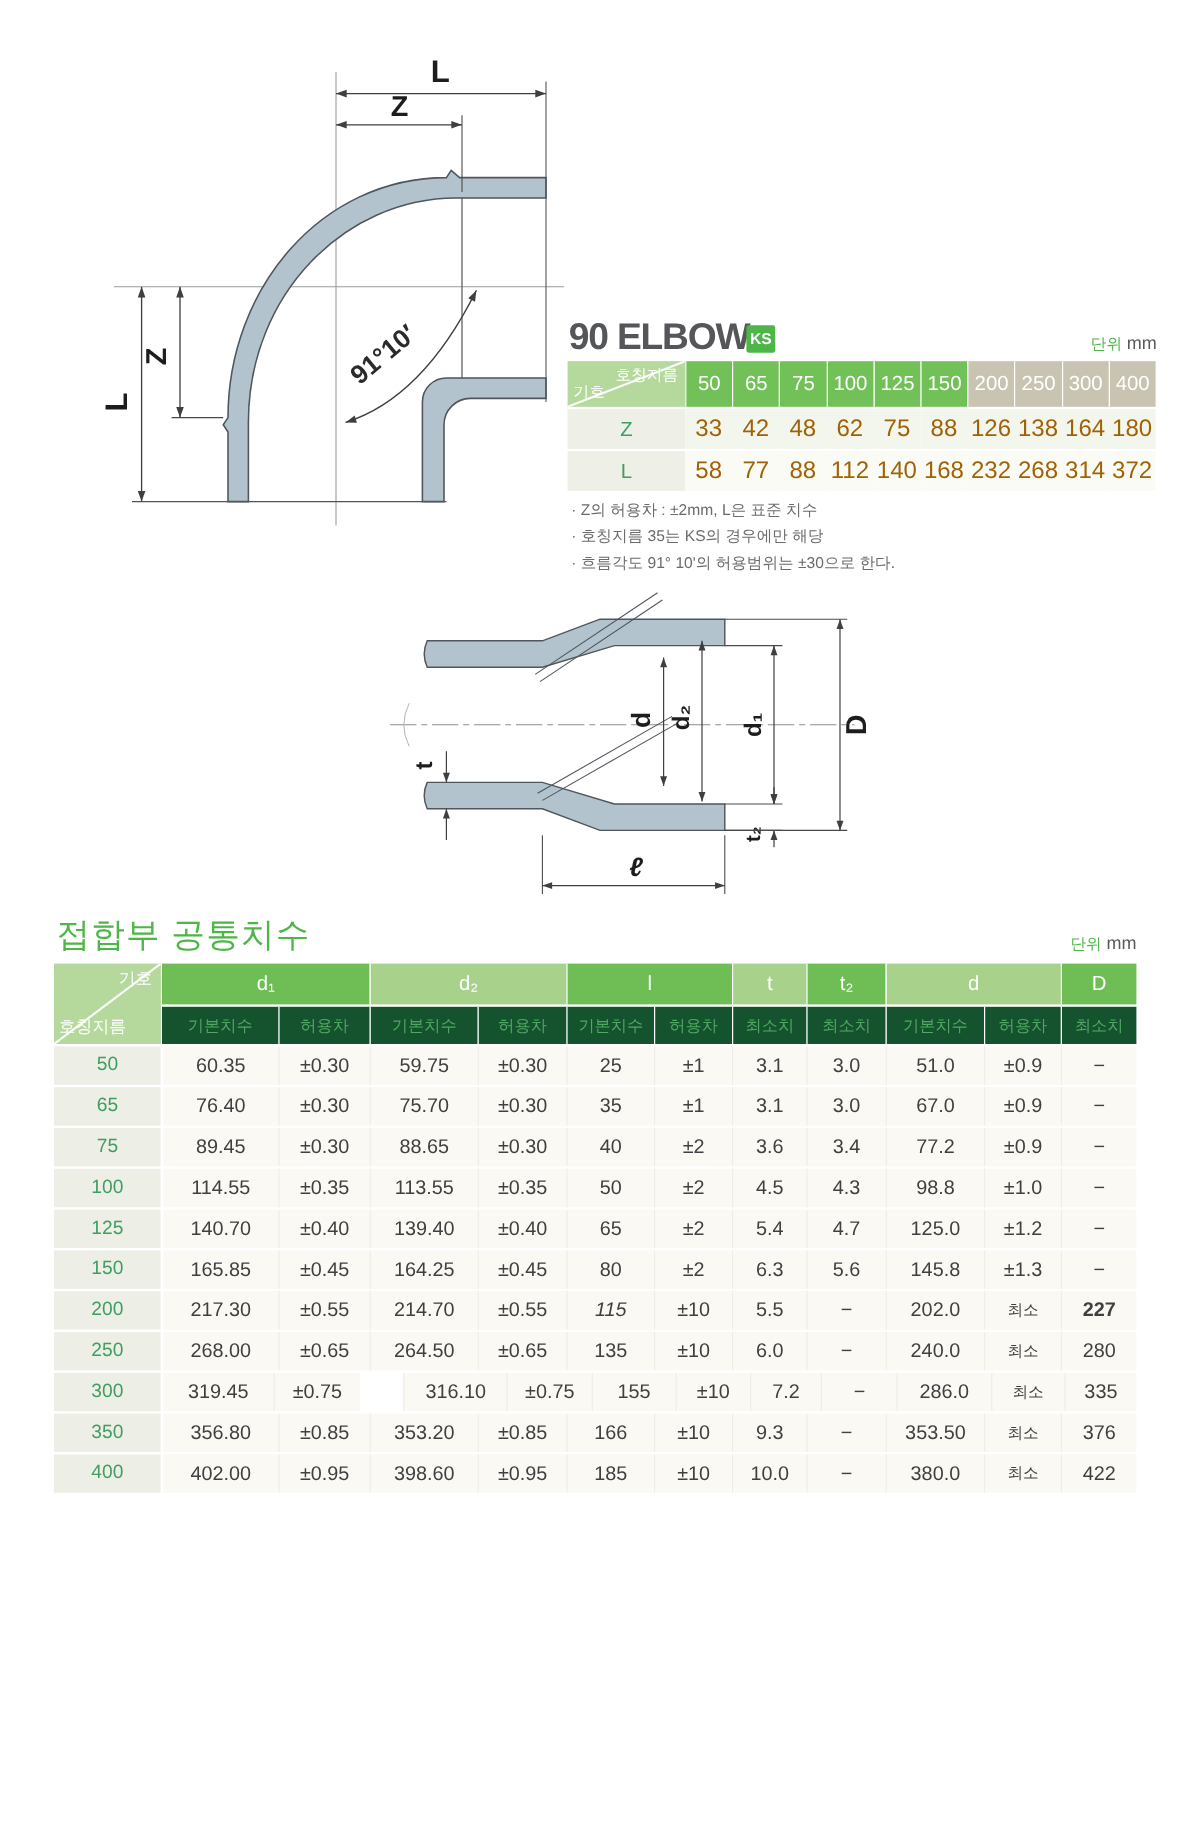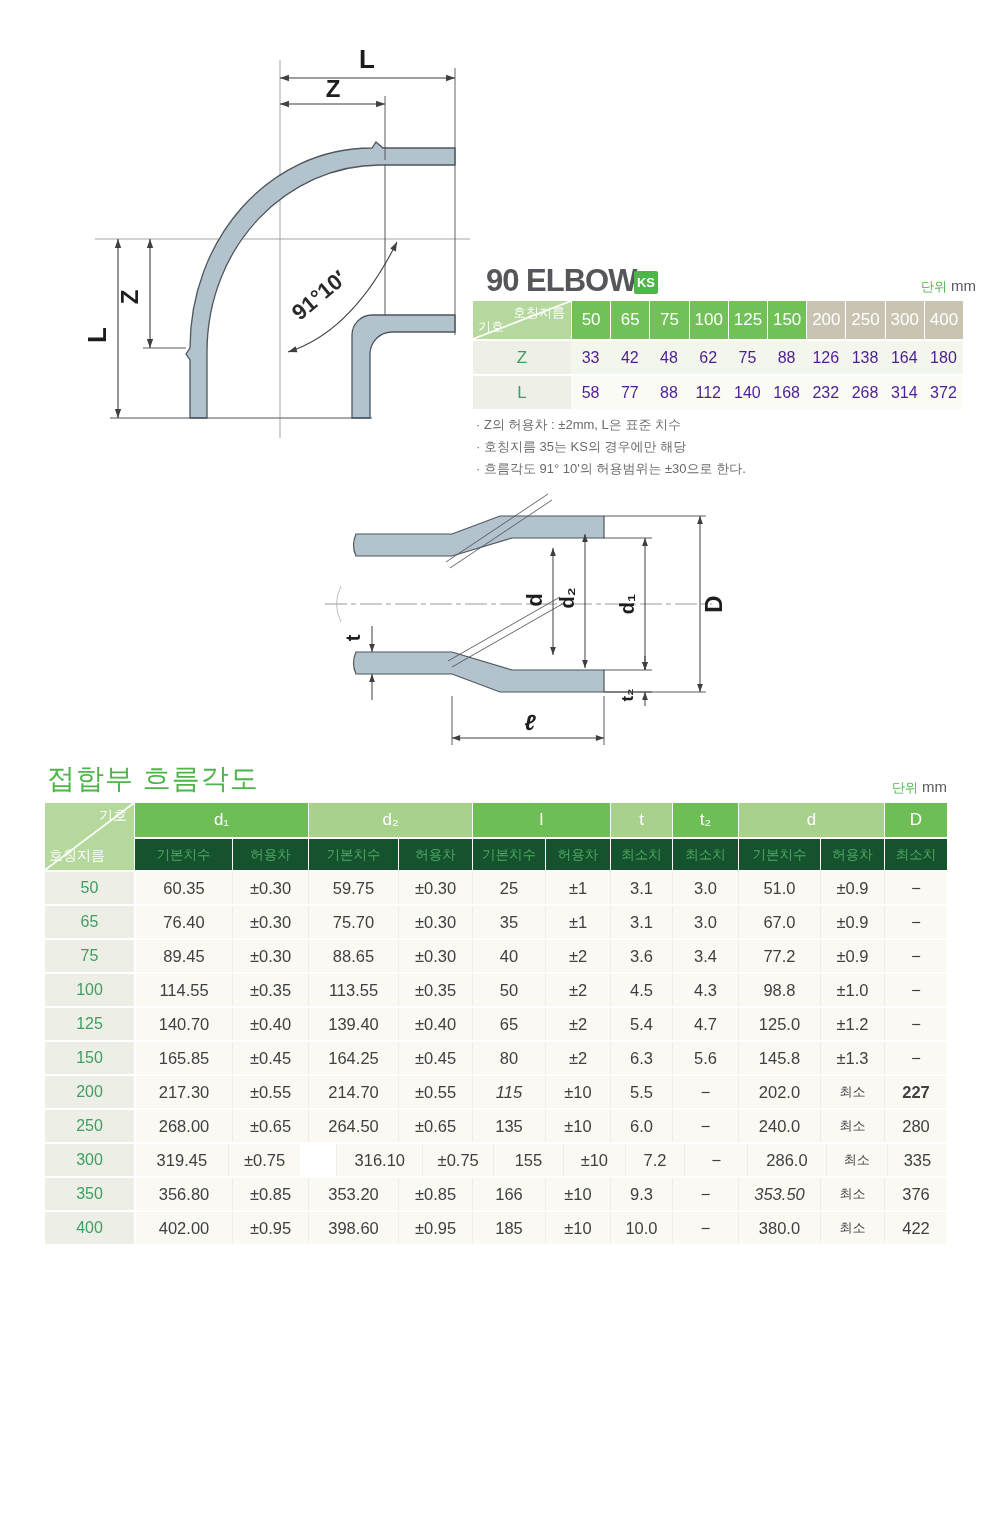--- a/index.html
+++ b/index.html
@@ -1,21 +1,21 @@
 <!DOCTYPE html>
 <html><head>
 <meta charset="utf-8">
 <style>
   html,body{margin:0;padding:0;background:#fff;}
   .page{position:relative;width:992px;height:1518px;background:#ffffff;overflow:hidden;
         font-family:"Liberation Sans","DejaVu Sans",sans-serif;color:#3d3d3d;}
   svg text{font-family:"Liberation Sans","DejaVu Sans",sans-serif;}
 
   
-  .sec1-head{position:absolute;left:486px;top:256px;width:490px;height:42px;text-decoration:underline;}
+  .sec1-head{position:absolute;left:474px;top:256px;width:490px;height:42px;text-decoration:underline;}
   .elbow-title{position:absolute;left:0;bottom:2px;font-size:31px;font-weight:800;
                letter-spacing:-1px;color:#55565a;line-height:1;}
   .ks-badge{position:absolute;left:148px;bottom:4px;width:24px;height:23px;background:#4eb648;
             color:#fff;font-size:13px;font-weight:700;display:flex;align-items:center;justify-content:center;border-radius:2px;}
   .unit{position:absolute;right:0;bottom:2px;font-size:13px;color:#58595b;}
   .unit .u-green{color:#4eb648;margin-right:4px;}
   .unit .u-mm{font-size:15px;}
 
   
   .t1{position:absolute;left:473px;top:301px;width:490px;}
@@ -25,21 +25,21 @@
     color:#fff;font-size:13px;}
   .t1 .corner .c-top{position:absolute;top:3px;right:6px;}
   .t1 .corner .c-bot{position:absolute;bottom:3px;left:5px;}
   .t1 .hcell{flex:1;height:38px;display:flex;align-items:center;justify-content:center;
              color:#fff;font-size:17px;border-left:1px solid #fff;}
   .t1 .hcell.green{background:#72c158;}
   .t1 .hcell.tan{background:#c9c3b1;}
   .t1 .rlabel{width:98px;height:33px;background:#eef0e7;color:#3f9e62;font-size:17px;
               display:flex;align-items:center;justify-content:center;}
   .t1 .dcell{flex:1;height:33px;display:flex;align-items:center;justify-content:center;
-             font-size:16px;color:#4c1d95;}
+             font-size:20px;color:#a16207;}
   .t1 .rowZ .dcell{background:#f3f6ec;}
   .t1 .rowL .dcell{background:#fafbf5;}
 
   .notes{position:absolute;left:476px;top:414px;font-size:13px;color:#6b6b6b;line-height:22px;}
 
   
   .sec2-heading{position:absolute;left:47px;top:760px;font-size:28px;color:#4eb648;letter-spacing:1px;}
   .unit2{position:absolute;left:45px;top:778px;width:902px;text-align:right;font-size:13px;color:#58595b;}
   .unit2 .u-green{color:#4eb648;margin-right:4px;}
   .unit2 .u-mm{font-size:15px;}
@@ -208,21 +208,21 @@
     <line x1="372" y1="626" x2="372" y2="652" stroke="#3f3f3f" stroke-width="1" marker-end="url(#arr)"></line>
     <line x1="372" y1="700" x2="372" y2="674" stroke="#3f3f3f" stroke-width="1" marker-end="url(#arr)"></line>
     <text x="360" y="638" text-anchor="middle" font-size="20" font-weight="700" fill="#1d1d1d" transform="rotate(-90 360 638)">t</text>
 
     <line x1="452" y1="696" x2="452" y2="745" stroke="#4a4a4a" stroke-width="0.9"></line>
     <line x1="604" y1="696" x2="604" y2="745" stroke="#4a4a4a" stroke-width="0.9"></line>
     <line x1="452" y1="738" x2="604" y2="738" stroke="#3f3f3f" stroke-width="1" marker-start="url(#arr)" marker-end="url(#arr)"></line>
     <text x="530" y="730" text-anchor="middle" font-size="22" font-style="italic" font-weight="700" fill="#1d1d1d">ℓ</text>
   </svg>
 
-  <div class="sec2-heading">접합부 흐름각도</div>
+  <div class="sec2-heading">접합부 공통치수</div>
   <div class="unit2">
     <span class="u-green">단위</span><span class="u-mm">mm</span>
   </div>
 
   <div class="t2">
     <div class="t2-head">
       <div class="corner">
         <span class="c-top">기호</span>
         <span class="c-bot">호칭지름</span>
       </div>
@@ -381,21 +381,21 @@
       <div class="t2-row">
         <div class="rlabel">350</div>
         <div class="dcell first" style="width: 98px;">356.80</div>
         <div class="dcell" style="width: 76px;">±0.85</div>
         <div class="dcell" style="width: 90px;">353.20</div>
         <div class="dcell" style="width: 74px;">±0.85</div>
         <div class="dcell" style="width: 73px;">166</div>
         <div class="dcell" style="width: 65px;">±10</div>
         <div class="dcell" style="width: 62px;">9.3</div>
         <div class="dcell" style="width: 66px;">−</div>
-        <div class="dcell" style="width: 82px; font-style: italic;">353.50</div>
+        <div class="dcell" style="width: 82px;">353.50</div>
         <div class="dcell small" style="width: 64px;">최소</div>
         <div class="dcell" style="width: 63px;">376</div>
       </div>
       <div class="t2-row">
         <div class="rlabel">400</div>
         <div class="dcell first" style="width: 98px;">402.00</div>
         <div class="dcell" style="width: 76px;">±0.95</div>
         <div class="dcell" style="width: 90px;">398.60</div>
         <div class="dcell" style="width: 74px;">±0.95</div>
         <div class="dcell" style="width: 73px;">185</div>

